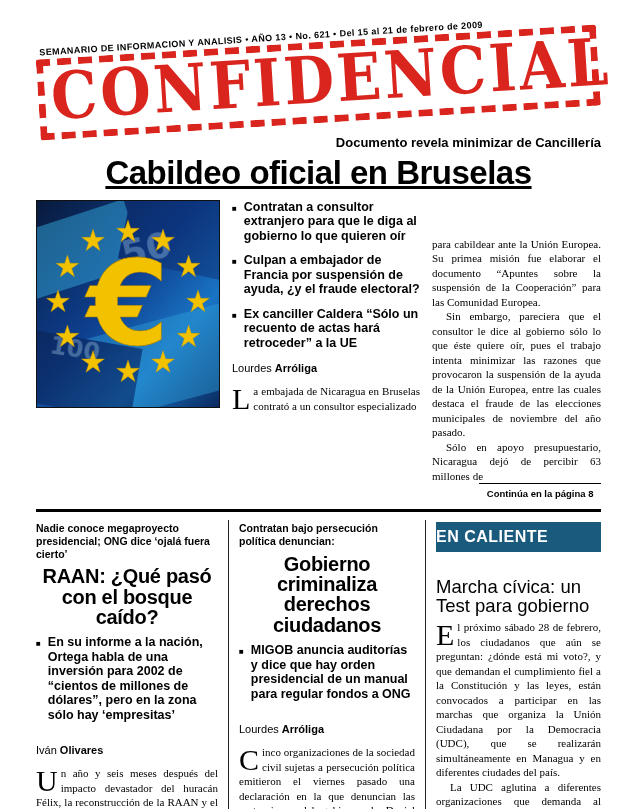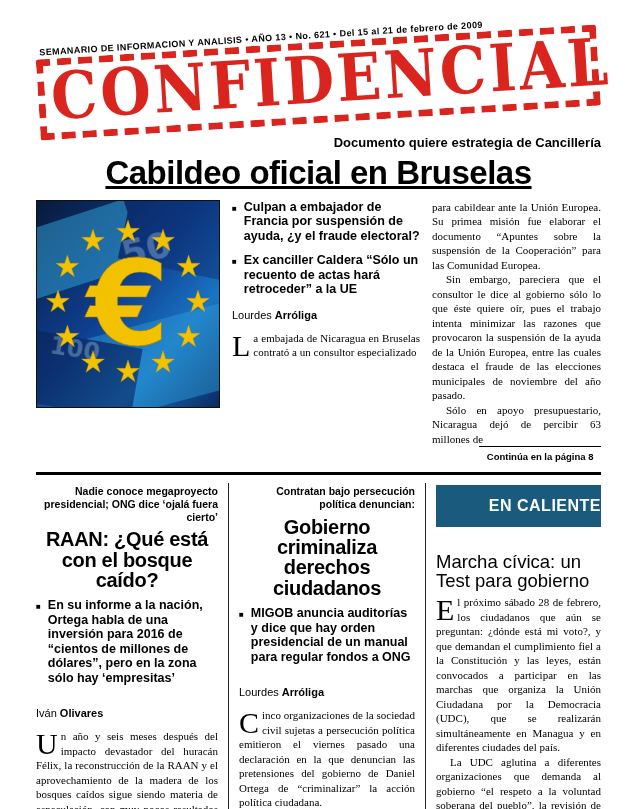--- a/index.html
+++ b/index.html
@@ -13,21 +13,21 @@
   .stamp-box{border:7px dashed #d9251d;border-radius:3px;padding:0 6px 4px;text-align:center;}
   .logo{font-family:"DejaVu Serif",serif;font-weight:bold;font-size:58px;line-height:1.08;
         color:#d9251d;letter-spacing:3px;white-space:nowrap;transform:scaleY(1.12);}
   .kicker-right{margin-top:12px;text-align:right;font-size:13px;font-weight:bold;}
 
   
   .headline{margin:4px 0 8px;text-align:center;font-size:33px;font-weight:bold;letter-spacing:-.5px;text-decoration:underline;}
   .lead-cols{display:flex;gap:12px;}
   .lead-photo{width:182px;height:206px;border:1px solid #111;flex:0 0 auto;}
   .lead-mid{flex:0 0 188px;}
-  .lead-right{flex:1;display:flex;flex-direction:column;}
+  .lead-right{flex:1;display:flex;flex-direction:column;margin-top:37px;}
   .bullet{display:flex;gap:7px;font-size:12.5px;line-height:1.16;font-weight:bold;margin:0 0 10px;}
   .sq{flex:0 0 auto;}
   .sq::before{content:"■";font-size:8px;line-height:1.7;}
   .byline{font-size:11px;margin:12px 0 10px;}
   .byline .last{font-weight:bold;margin-top:23px;}
   .serif{font-family:"Liberation Serif",serif;font-size:11px;line-height:1.32;text-align:justify;}
   .dropcap{float:left;font-family:"Liberation Serif",serif;font-size:30px;line-height:25px;padding:2px 3px 0 0;}
   .indent{text-indent:14px;margin:0;}
   .p0{margin:0;}
   .cont{margin-top:auto;width:72%;margin-left:auto;border-top:1px solid #000;
@@ -35,39 +35,39 @@
 
   
   .rule-thick{height:3px;background:#000;margin:10px 0 8px;}
 
   
   .mid-row{display:flex;min-height:268px;}
   .mid-col{display:flex;flex-direction:column;box-sizing:border-box;}
   .col-raan{flex:0 0 192px;padding-right:10px;}
   .col-ong{flex:0 0 198px;padding:0 10px;border-left:1px solid #222;border-right:1px solid #222;}
   .col-hot{flex:1;padding-left:10px;}
-  .mid-kicker{text-align:right;font-size:10.5px;font-weight:bold;line-height:1.2;margin:2px 0 6px;}
+  .mid-kicker{text-align:left;font-size:10.5px;font-weight:bold;line-height:1.2;margin:2px 0 6px;}
   .mid-headline{text-align:center;font-size:20px;font-weight:bold;line-height:1.02;letter-spacing:-.3px;margin:0 0 8px;}
-  .hot-banner{background:#1a5a7c;color:#fff;text-align:right;font-size:16px;font-weight:bold;
-              letter-spacing:.5px;padding:12px 0;margin:2px 0 10px;}
+  .hot-banner{background:#1a5a7c;color:#fff;text-align:left;font-size:16px;font-weight:bold;
+              letter-spacing:.5px;padding:6px 0;margin:2px 0 10px;}
   .hot-headline{text-align:left;font-size:18.5px;font-weight:normal;line-height:1.02;margin:16px 0 4px;}
 </style>
 </head>
 <body>
 
 <div class="page">
 
   <div class="masthead">
     <div class="tagline">SEMANARIO DE INFORMACION Y ANALISIS  •  AÑO 13  •  No. 621  •  Del 15 al 21 de febrero de 2009</div>
     <div class="stamp-box">
       <div class="logo">CONFIDENCIAL</div>
     </div>
   </div>
 
-  <div class="kicker-right">Documento quiere estrategia de Cancillería</div>
+  <div class="kicker-right">Documento revela minimizar de Cancillería</div>
 
   <h1 class="headline">Cabildeo oficial en Bruselas</h1>
 
   <div class="lead-cols">
 
     <svg class="lead-photo" viewBox="0 0 182 206" aria-hidden="true">
       <defs>
         <linearGradient id="bg" x1="0" y1="0" x2="1" y2="1">
           <stop offset="0" stop-color="#081a3c"></stop>
           <stop offset="0.45" stop-color="#0e3f8f"></stop>
@@ -100,20 +100,24 @@
         <use href="#star" transform="translate(21,101)"></use>
         <use href="#star" transform="translate(30.4,66)"></use>
         <use href="#star" transform="translate(56,40)"></use>
       </g>
       <text x="91" y="143" text-anchor="middle" font-family="'DejaVu Sans',sans-serif" font-weight="bold" font-size="118" fill="#f2c200" stroke="#a87e00" stroke-width="0.6">€</text>
     </svg>
 
     <div class="lead-mid">
       <div class="bullet">
         <span class="sq"></span>
+        <span>Contratan a consultor extranjero para que le diga al gobierno lo que quieren oír</span>
+      </div>
+      <div class="bullet">
+        <span class="sq"></span>
         <span>Culpan a embajador de Francia por suspensión de ayuda, ¿y el fraude electoral?</span>
       </div>
       <div class="bullet">
         <span class="sq"></span>
         <span>Ex canciller Caldera “Sólo un recuento de actas hará retroceder” a la UE</span>
       </div>
       <div class="byline">
         <span>Lourdes</span>
         <span class="last">Arróliga</span>
       </div>
@@ -129,24 +133,24 @@
       <div class="cont">Continúa en la página 8</div>
     </div>
   </div>
 
   <div class="rule-thick"></div>
 
   <div class="mid-row">
 
     <div class="mid-col col-raan">
       <div class="mid-kicker">Nadie conoce megaproyecto presidencial; ONG dice ‘ojalá fuera cierto’</div>
-      <h2 class="mid-headline">RAAN: ¿Qué está con el bosque caído?</h2>
+      <h2 class="mid-headline">RAAN: ¿Qué pasó con el bosque caído?</h2>
       <div class="bullet">
         <span class="sq"></span>
-        <span>En su informe a la nación, Ortega habla de una inversión para 2016 de “cientos de millones de dólares”, pero en la zona sólo hay ‘empresitas’</span>
+        <span>En su informe a la nación, Ortega habla de una inversión para 2002 de “cientos de millones de dólares”, pero en la zona sólo hay ‘empresitas’</span>
       </div>
       <div class="byline">
         <span>Iván</span>
         <span class="last">Olivares</span>
       </div>
       <p class="serif p0">
         <span class="dropcap">U</span><span>n año y seis meses después del impacto devastador del huracán Félix, la reconstrucción de la RAAN y el aprovechamiento de la madera de los bosques caídos sigue siendo materia de especulación, con muy pocos resultados concretos.</span>
       </p>
 
     </div>

